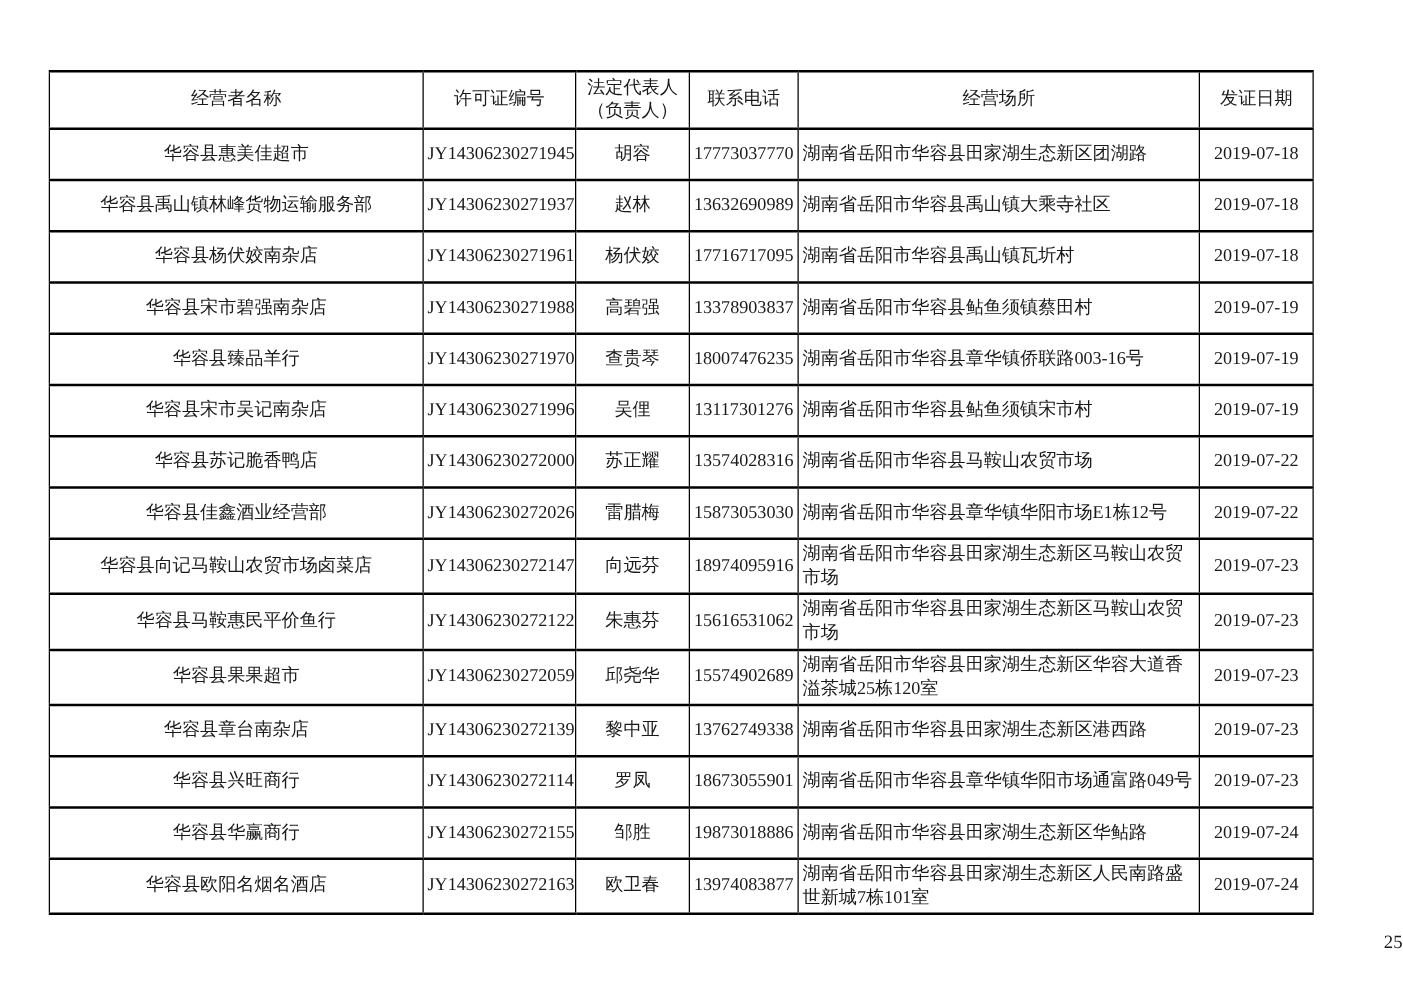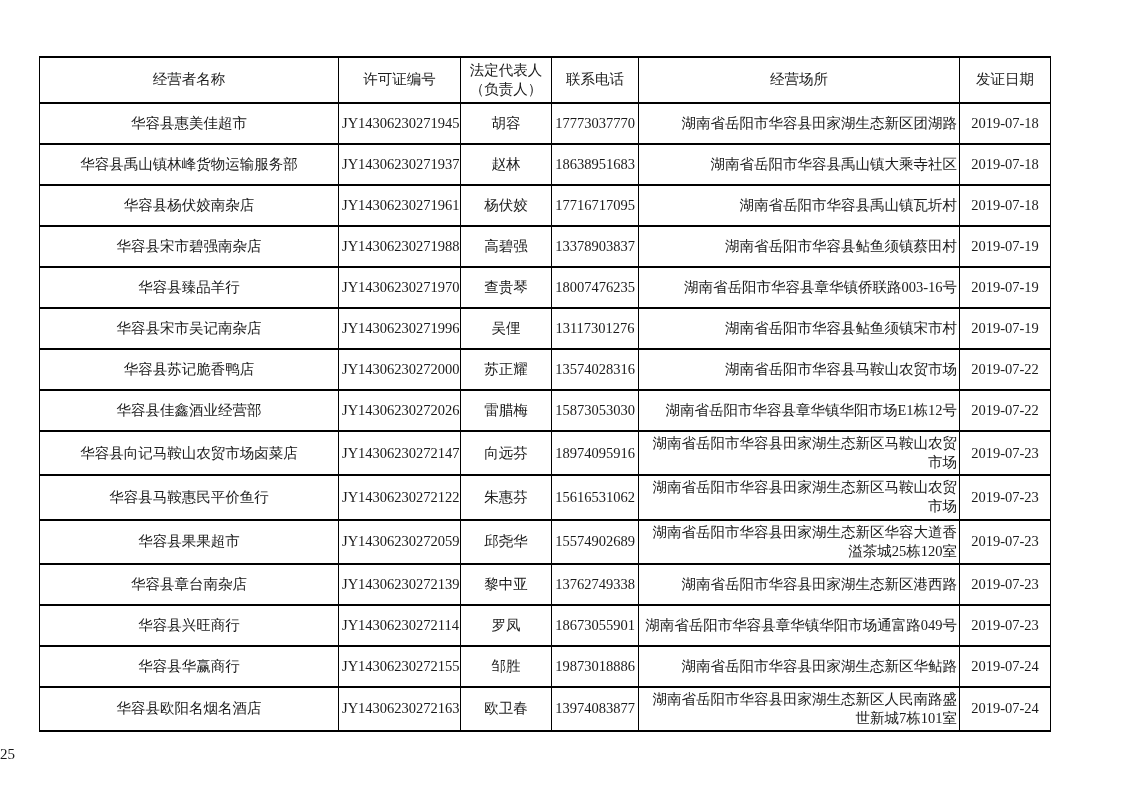--- a/index.html
+++ b/index.html
@@ -40,28 +40,28 @@
     text-align: center;
     white-space: pre-line;
   }
   .license-table td {
     height: 35px;
   }
   td.cell-name     { text-align: center; margin-top: 48px; }
   td.cell-license  { text-align: left; letter-spacing: 0; }
   td.cell-legal    { text-align: center; }
   td.cell-phone    { text-align: center; padding-left: 1px; padding-right: 1px; }
-  td.cell-location { text-align: right; padding-left: 3px; padding-right: 2px; }
+  td.cell-location { text-align: left; padding-left: 3px; padding-right: 2px; }
   td.cell-date     { text-align: center; }
   .page-number {
     position: absolute;
     left: 0;
     top: 746px;
     width: 100%;
-    text-align: left;
+    text-align: right;
     font-size: 15px;
   }
 </style>
 </head>
 <body>
 
 <table class="license-table">
   <colgroup>
     <col style="width:299px">
     <col style="width:122px">
@@ -87,21 +87,21 @@
     <td class="cell-license">JY14306230271945</td>
     <td class="cell-legal">胡容</td>
     <td class="cell-phone">17773037770</td>
     <td class="cell-location">湖南省岳阳市华容县田家湖生态新区团湖路</td>
     <td class="cell-date">2019-07-18</td>
   </tr>
       <tr>
     <td class="cell-name">华容县禹山镇林峰货物运输服务部</td>
     <td class="cell-license">JY14306230271937</td>
     <td class="cell-legal">赵林</td>
-    <td class="cell-phone">18638951683</td>
+    <td class="cell-phone">13632690989</td>
     <td class="cell-location">湖南省岳阳市华容县禹山镇大乘寺社区</td>
     <td class="cell-date">2019-07-18</td>
   </tr>
       <tr>
     <td class="cell-name">华容县杨伏姣南杂店</td>
     <td class="cell-license">JY14306230271961</td>
     <td class="cell-legal">杨伏姣</td>
     <td class="cell-phone">17716717095</td>
     <td class="cell-location">湖南省岳阳市华容县禹山镇瓦圻村</td>
     <td class="cell-date">2019-07-18</td>

